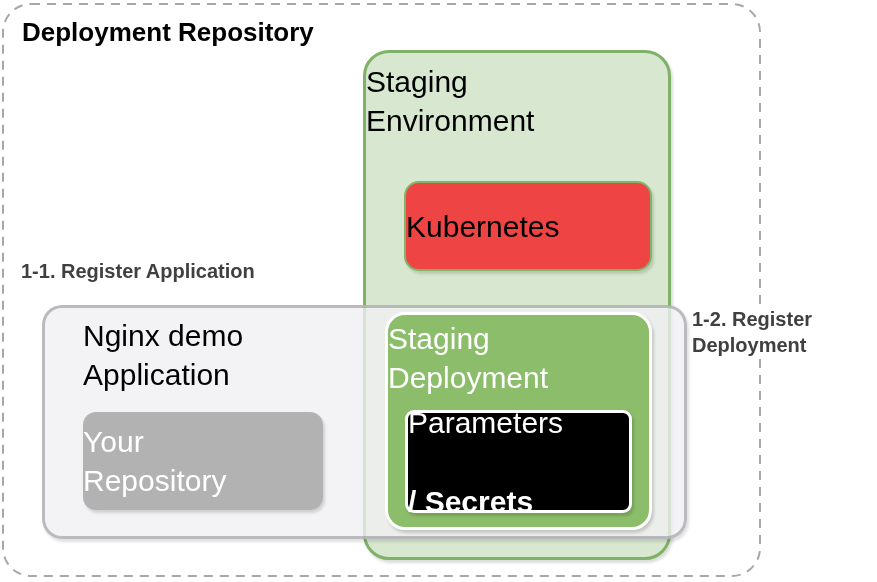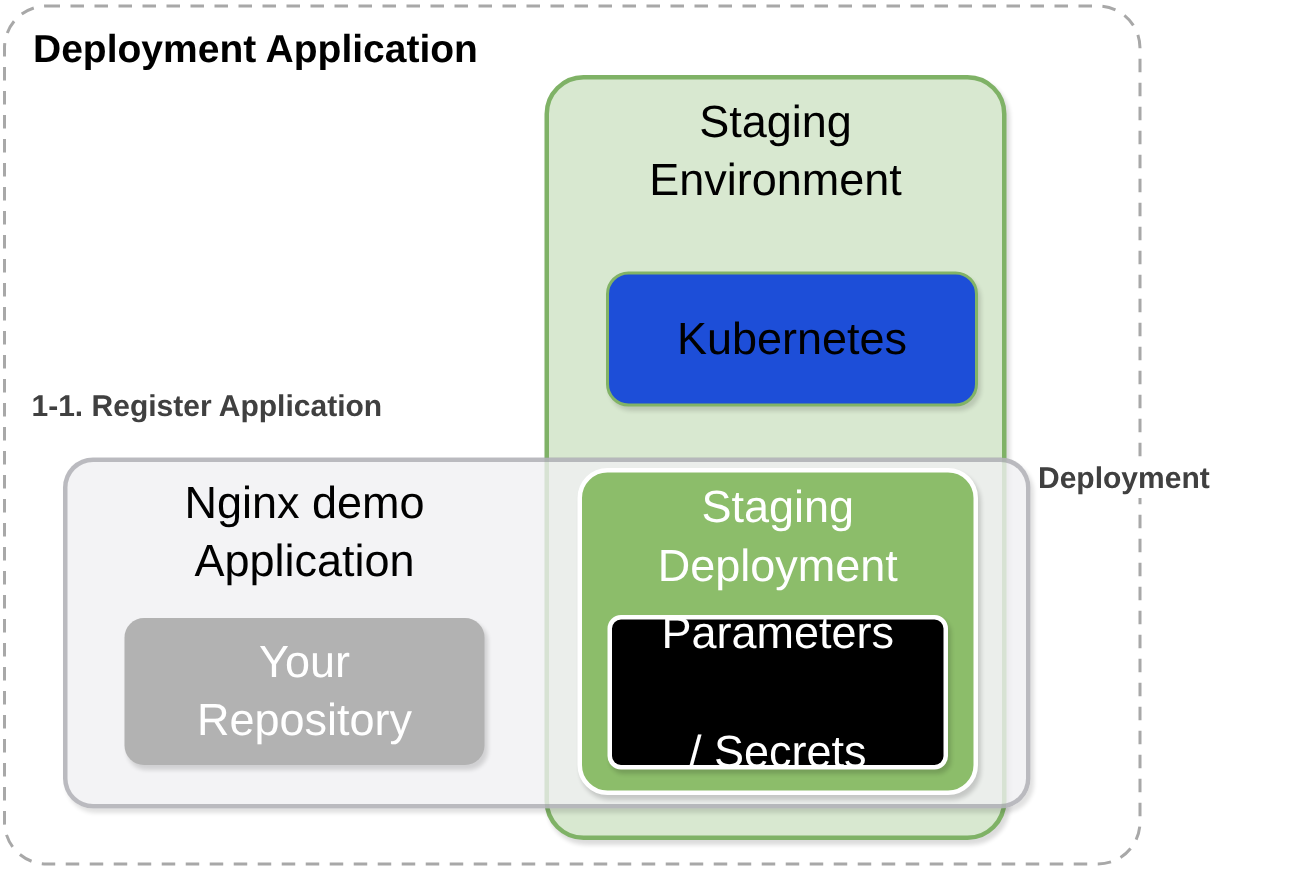--- a/index.html
+++ b/index.html
@@ -27,32 +27,31 @@
   .env-box {
     left: 363px; top: 50px; width: 308px; height: 510px;
     background: #d8e8d0;
     border: 3px solid #7fb266;
     border-radius: 26px;
     box-shadow: 2px 3px 3px rgba(0,0,0,0.14);
   }
   .env-label { padding-top: 9px; }
 
   .two-line {
-    text-align: center;
     font-size: 30px;
     line-height: 39px;
     color: #000000;
   }
   .two-line .line1 { font-weight: 400; display: block; }
   .two-line .line2 { font-weight: 400; display: block; }
 
   
   .provider-box {
     left: 404px; top: 181px; width: 248px; height: 90px;
-    background: #1d4ed8;
+    background: #ef4444;
     border: 2px solid #82b366;
     border-radius: 15px;
     box-shadow: 2px 3px 3px rgba(0,0,0,0.14);
     display: flex; flex-direction: column; justify-content: center;
   }
 
   
   .app-box {
     left: 42px; top: 305px; width: 645px; height: 234px;
     background: rgba(240,240,242,0.78);
@@ -84,21 +83,21 @@
 
   
   .params-box {
     left: 405px; top: 410px; width: 227px; height: 103px;
     background: #000000;
     border: 3px solid #ffffff;
     border-radius: 9px;
     box-shadow: 2px 3px 3px rgba(0,0,0,0.16);
     display: flex; flex-direction: column; justify-content: center;
   }
-  .params-box .two-line .line2 { font-weight: 400; margin-top: 40px; }
+  .params-box .two-line .line2 { font-weight: 700; margin-top: 40px; }
 
   .red-note {
     color: #404040;
     font-weight: 700;
     font-size: 20px;
     line-height: 26px;
     white-space: nowrap;
   }
   .note-1-1 { left: 21px; top: 258px; }
   .note-1-2 {
@@ -110,21 +109,21 @@
 </style>
 </head>
 <body>
 
 <div id="canvas">
 
   <svg id="frame-svg" width="877" height="582" viewBox="0 0 877 582">
     <rect x="3" y="4" width="757" height="572" rx="28" ry="28" fill="none" stroke="#a8a8a8" stroke-width="2" stroke-dasharray="9 7"></rect>
   </svg>
 
-  <div class="abs diagram-title">Deployment Application</div>
+  <div class="abs diagram-title">Deployment Repository</div>
 
   <div class="abs env-box">
     <div class="two-line env-label">
       <span class="line1">Staging</span>
       <span class="line2">Environment</span>
     </div>
   </div>
 
   <div class="abs provider-box">
     <div class="two-line">
@@ -156,16 +155,17 @@
   <div class="abs params-box">
     <div class="two-line">
       <span class="line1">Parameters</span>
       <span class="line2">/ Secrets</span>
     </div>
   </div>
 
   <div class="abs red-note note-1-1">1-1. Register Application</div>
 
   <div class="abs red-note note-1-2">
+    <span>1-2. Register</span>
     <span>Deployment</span>
   </div>
 
 </div>
 
 </body></html>

